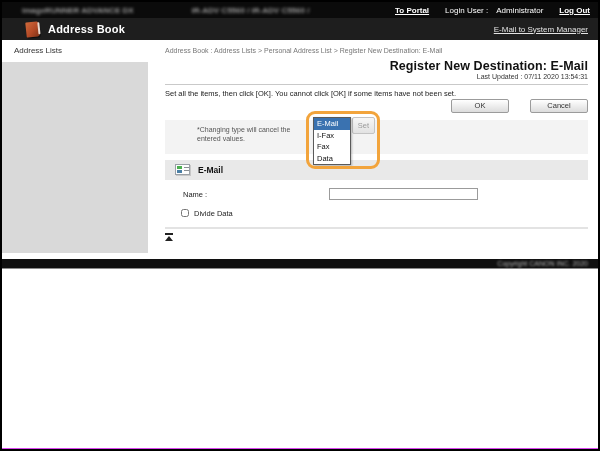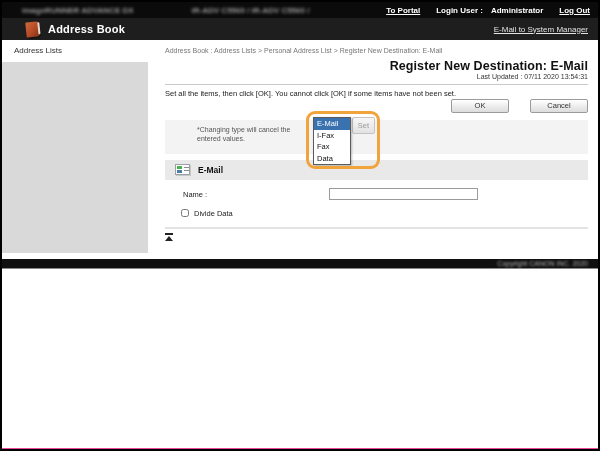--- a/index.html
+++ b/index.html
@@ -1,27 +1,27 @@
 <!DOCTYPE html>
 <html><head>
 <meta charset="utf-8">
 <style>
   html,body{margin:0;padding:0;background:#fff;}
   body{width:600px;height:451px;font-family:"Liberation Sans",sans-serif;-webkit-font-smoothing:antialiased;}
   *{box-sizing:border-box;}
-  .frame{position:relative;width:600px;height:451px;border:2px solid #000;background:#ec4899;overflow:hidden;}
+  .frame{position:relative;width:600px;height:451px;border:2px solid #000;background:#d946ef;overflow:hidden;}
 
   
   .topbar{height:16px;background:#0b0b0b;color:#fff;display:flex;align-items:center;padding:0 8px;font-size:8px;}
   .blur{color:#9a9a9a;filter:blur(1.5px);white-space:nowrap;font-weight:bold;}
   .t1{margin-left:12px;}
   .t2{margin-left:58px;}
   .topbar-right{margin-left:auto;display:flex;align-items:center;}
   .tlink{color:#fff;font-weight:bold;text-decoration:underline;cursor:pointer;}
-  .tstatic{color:#fff;font-weight:bold;}
+  .tstatic{color:#fff;font-weight:normal;}
   .topbar-right>*{margin-left:16px;}
   .login-val{margin-left:8px;}
 
   
   .appbar{height:22px;background:#1e1e1e;color:#fff;display:flex;align-items:center;padding:0 10px;}
   .book-icon{position:relative;width:13px;height:15px;margin-left:14px;background:linear-gradient(135deg,#cf6a3c 0%,#b44a26 55%,#7e3217 100%);border-radius:1px 2px 2px 1px;transform:rotate(-6deg);box-shadow:1px 1px 1px rgba(0,0,0,.6);}
   .book-icon .book-pages{position:absolute;right:-1px;top:1px;width:2px;height:12px;background:#e8d9cf;border-radius:1px;}
   .app-title{font-weight:bold;font-size:11px;margin-left:9px;letter-spacing:.2px;}
   .appbar-link{margin-left:auto;font-size:8px;color:#e3e3e3;text-decoration:underline;cursor:pointer;}
 

